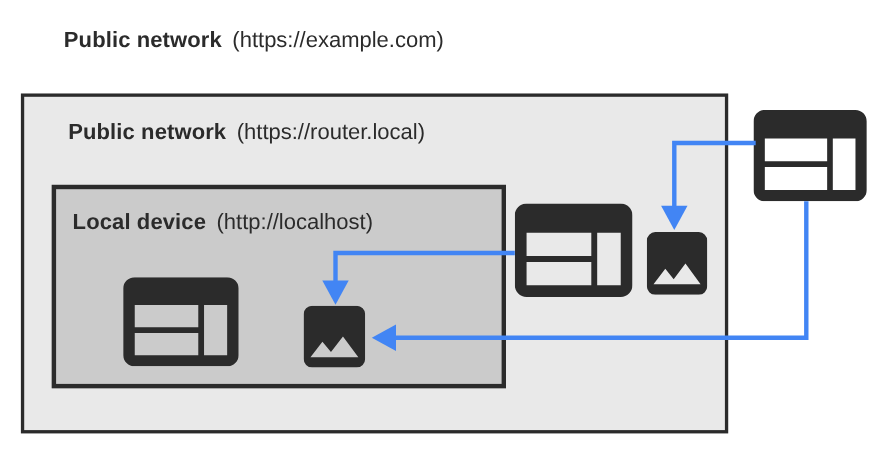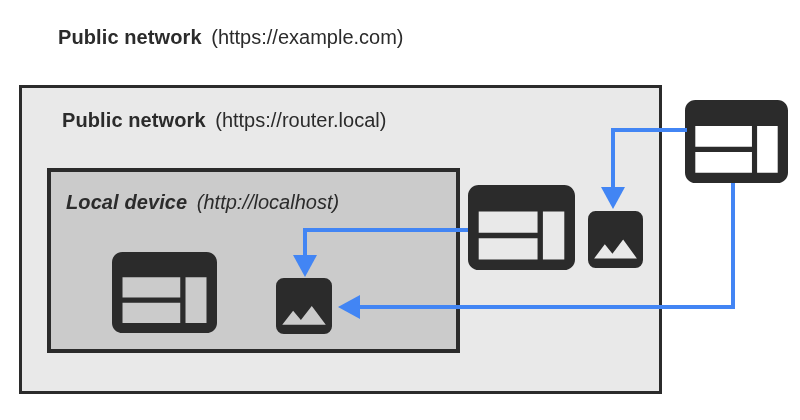--- a/index.html
+++ b/index.html
@@ -42,21 +42,21 @@
     <span class="r">(https://example.com)</span>
   </div>
 
   <div class="box private"></div>
   <div class="label" style="left:62px;top:108px;">
     <span class="b">Public network</span>
     <span class="r">(https://router.local)</span>
   </div>
 
   <div class="box local"></div>
-  <div class="label" style="left:66px;top:190px;font-style:italic;">
+  <div class="label" style="left:66px;top:190px;">
     <span class="b">Local device</span>
     <span class="r">(http://localhost)</span>
   </div>
 
   <span class="icon" style="left:112px;top:252px;width:105px;height:81px;">
     <svg viewBox="2 4 20 16" preserveAspectRatio="none">
       <path fill-rule="evenodd" d="M20 4H4c-1.1 0-2 .9-2 2v12c0 1.1.9 2 2 2h16c1.1 0 2-.9 2-2V6c0-1.1-.9-2-2-2zM15 18H4v-4h11v4zm0-5H4V9h11v4zm5 5h-4V9h4v9z"></path>
     </svg>
   </span>
 

